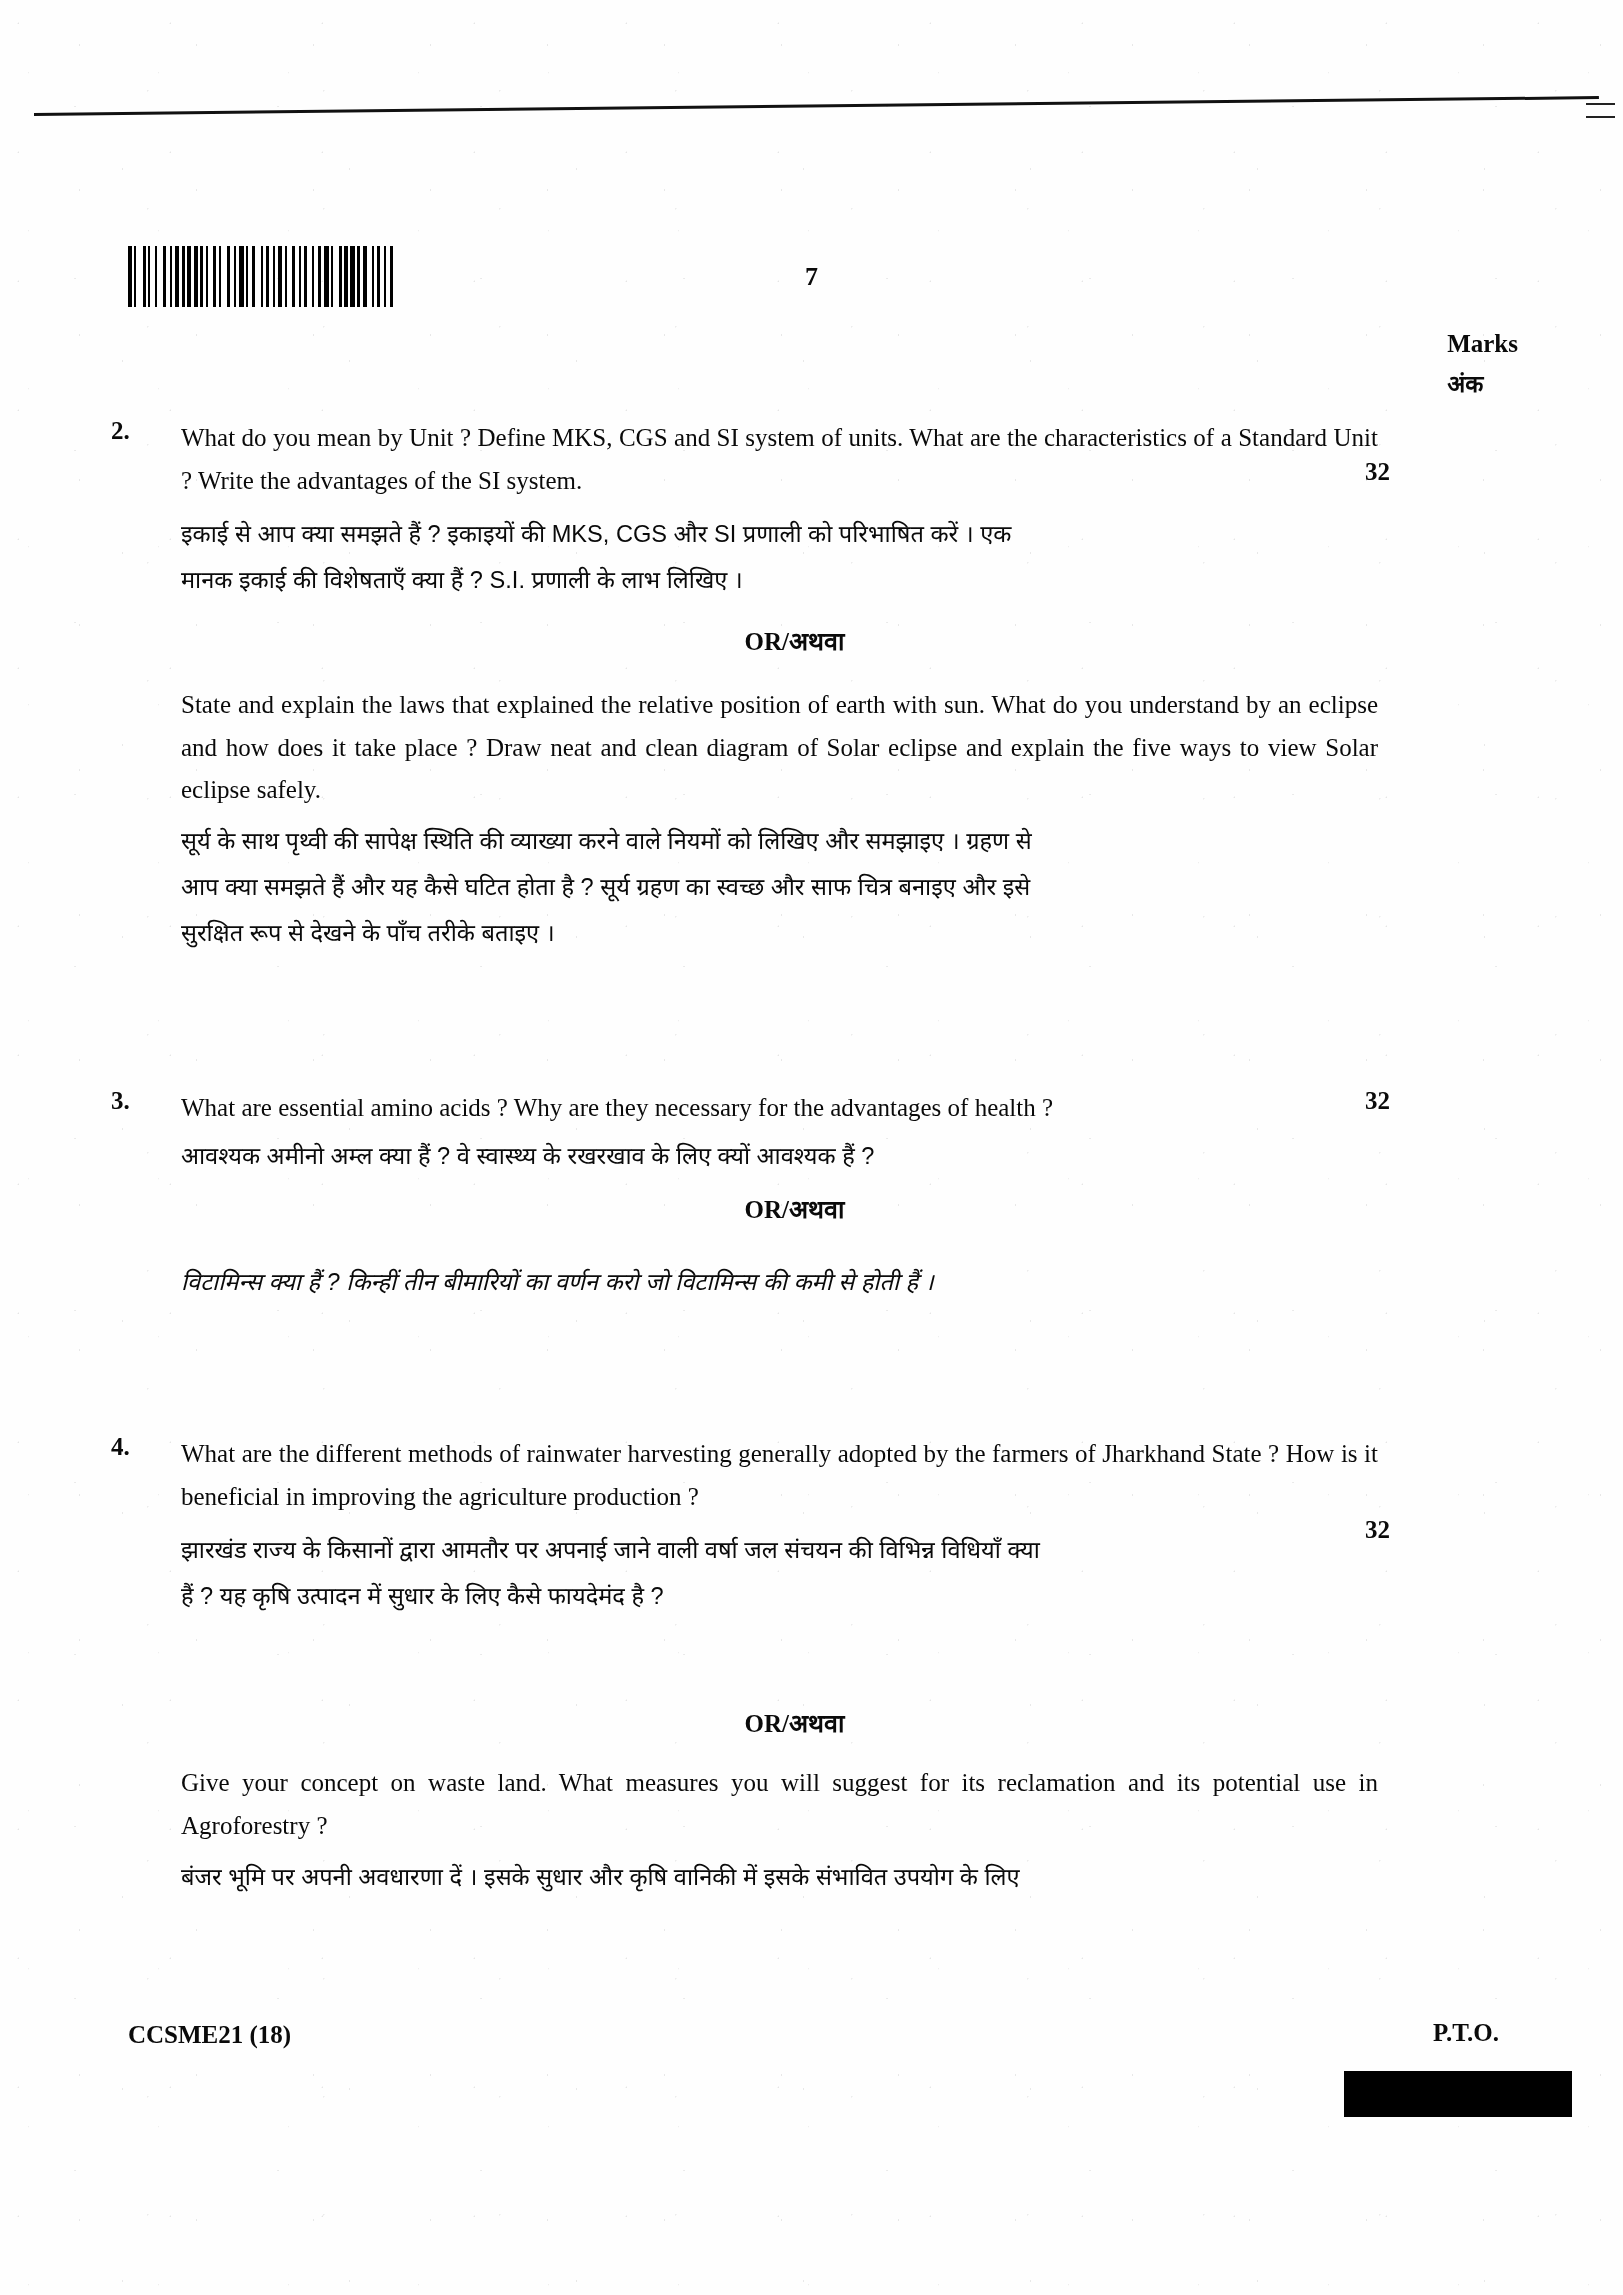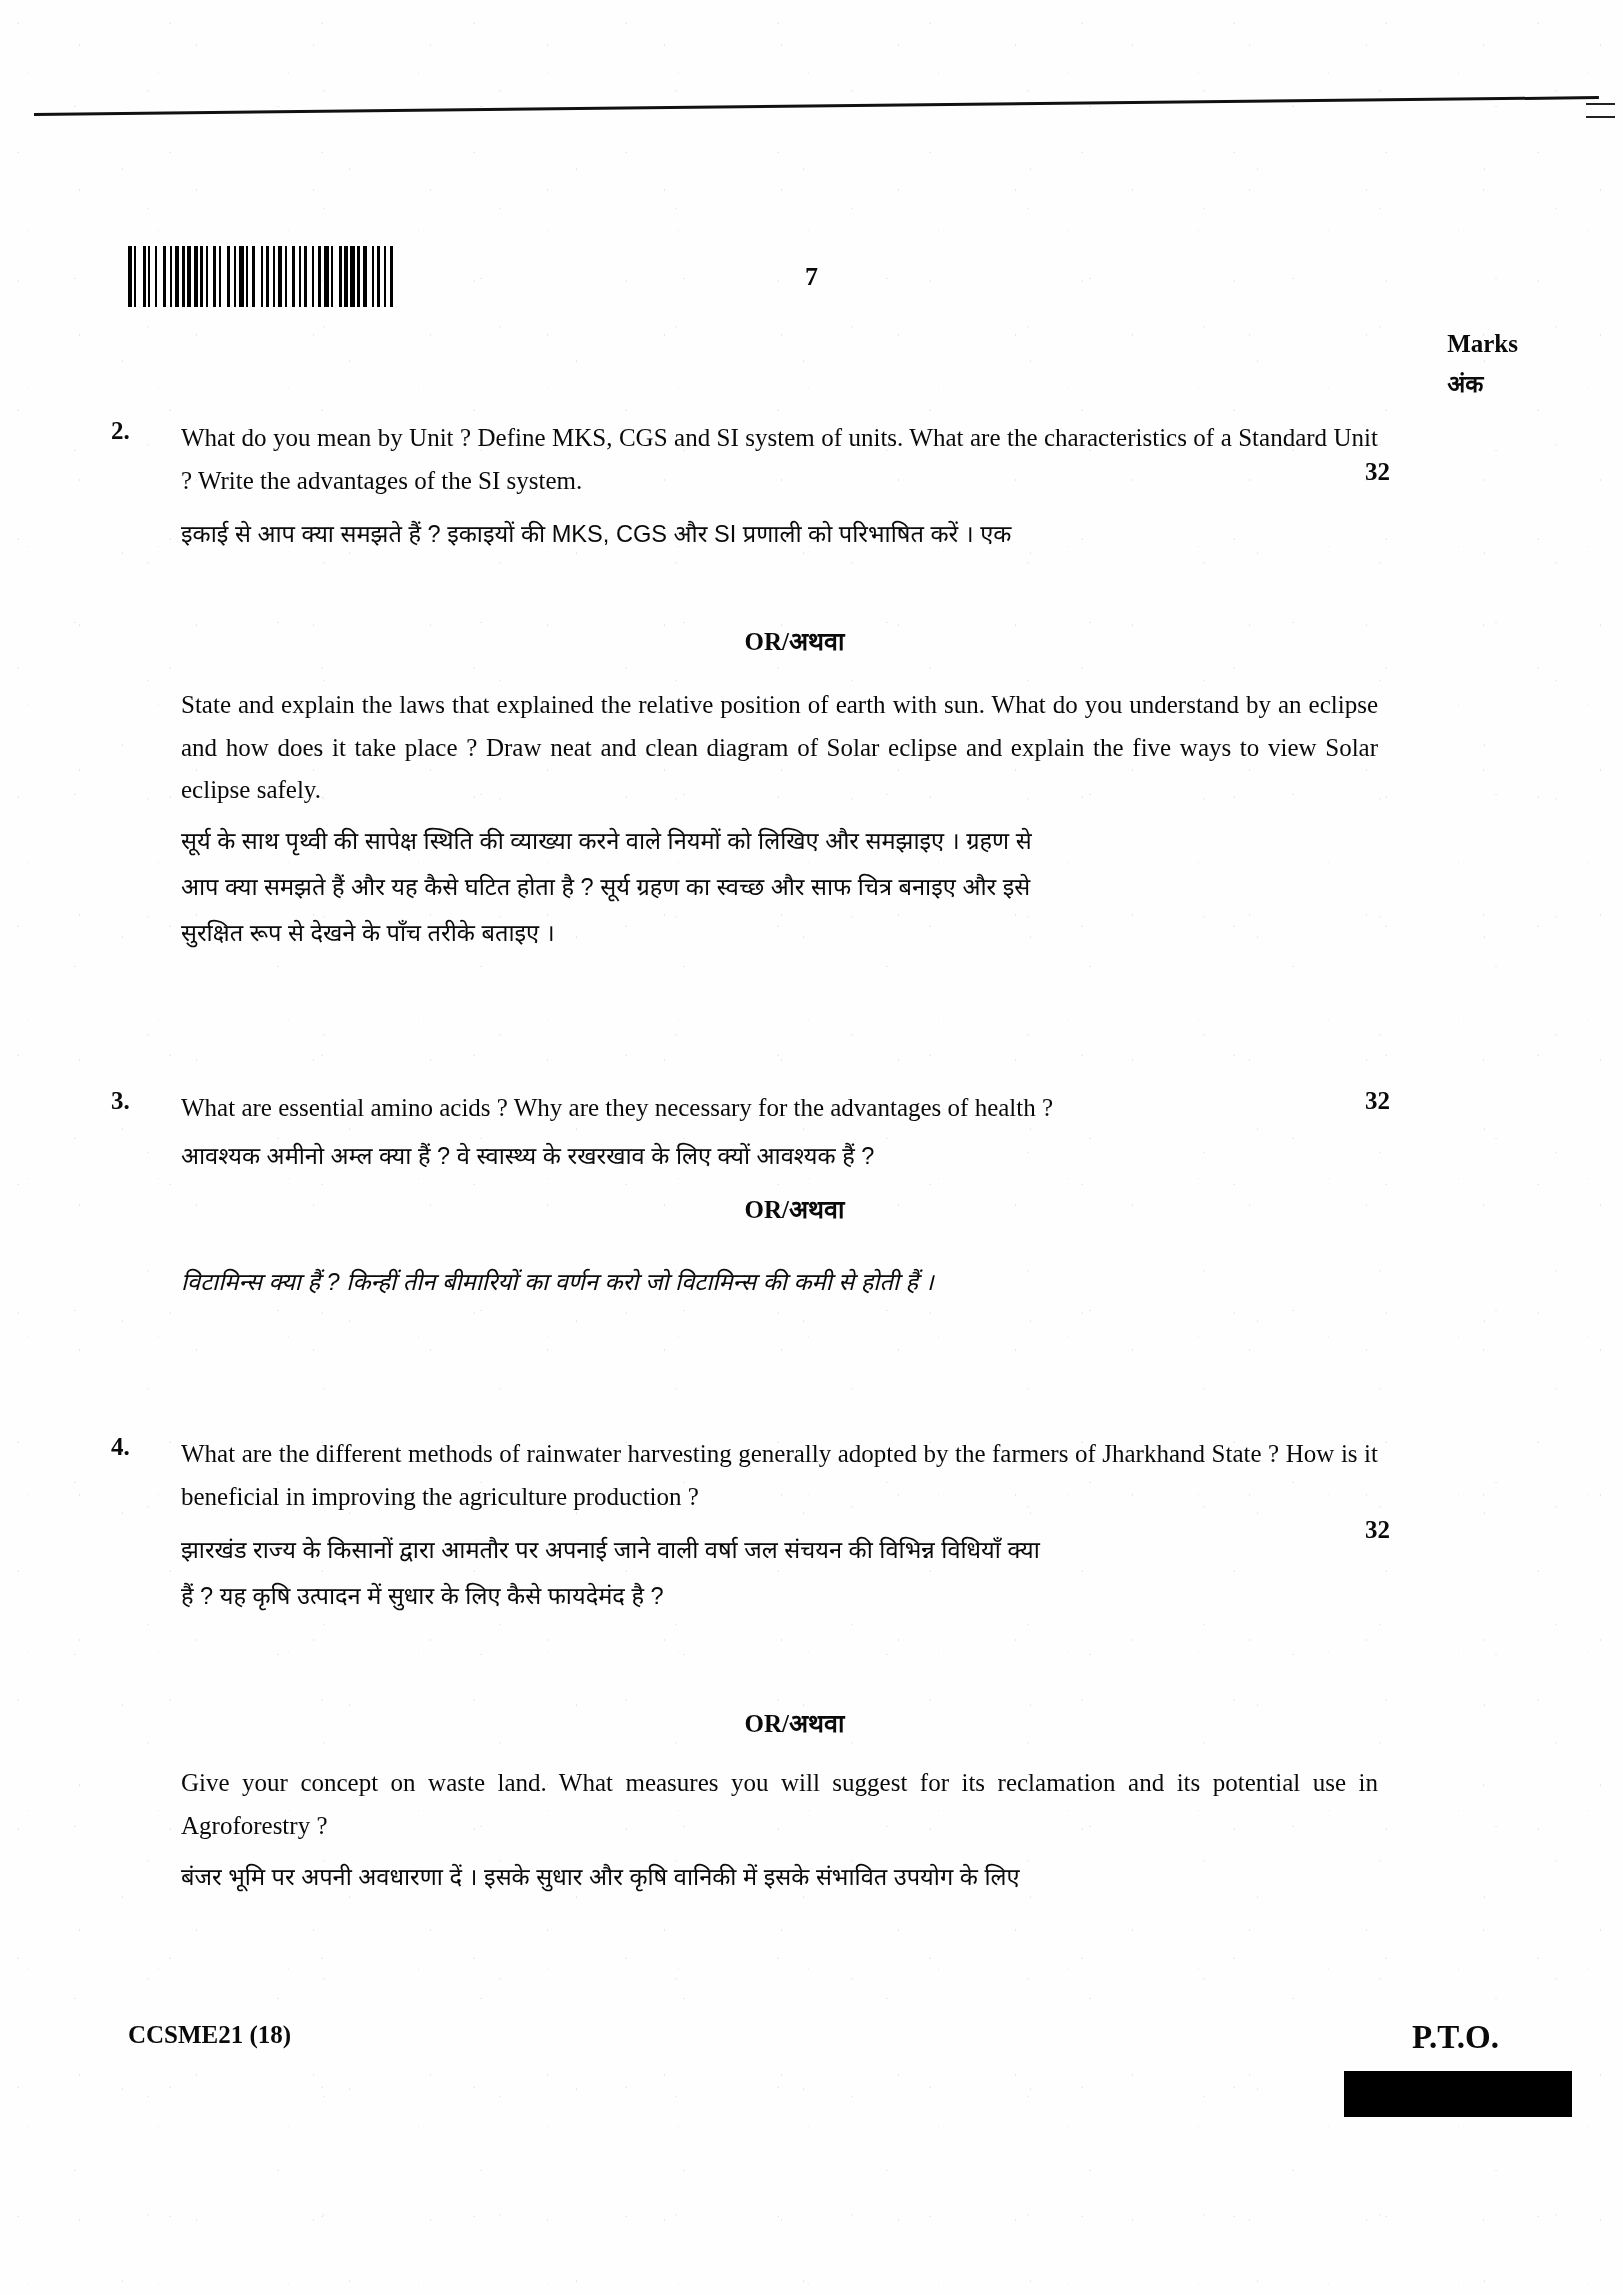--- a/index.html
+++ b/index.html
@@ -160,21 +160,21 @@
     position: absolute;
     left: 128px;
     top: 2021px;
     font-size: 25px;
     font-weight: bold;
   }
   .footer-pto {
     position: absolute;
     right: 124px;
     top: 2019px;
-    font-size: 33px;
+    font-size: 25px;
     font-weight: bold;
   }
   .black-box {
     position: absolute;
     left: 1344px;
     top: 2071px;
     width: 228px;
     height: 46px;
     background: #000;
   }
@@ -279,20 +279,21 @@
   <div class="marks-head">
     <div>Marks</div>
     <div class="hi">अंक</div>
   </div>
 
   <div class="q" style="top: 417px;">
     <div class="q-num">2.</div>
     <div class="q-body">
       <div class="en">What do you mean by Unit ? Define MKS, CGS and SI system of units. What are the characteristics of a Standard Unit ? Write the advantages of the SI system.</div>
       <div class="hi" style="margin-top:9.2px;">इकाई से आप क्या समझते हैं ? इकाइयों की MKS, CGS और SI प्रणाली को परिभाषित करें । एक</div>
+      <div class="hi nowrapjust">मानक इकाई की विशेषताएँ क्या हैं ? S.I. प्रणाली के लाभ लिखिए ।</div>
     </div>
   </div>
   <div class="marks-val" style="left:1365px; top:458px;">32</div>
 
   <div class="or" style="position:absolute; left:111px; top:623px;">
     <span>OR/</span><span class="dev">अथवा</span>
   </div>
 
   <div class="q" style="top: 684px;">
     <div class="q-body">

